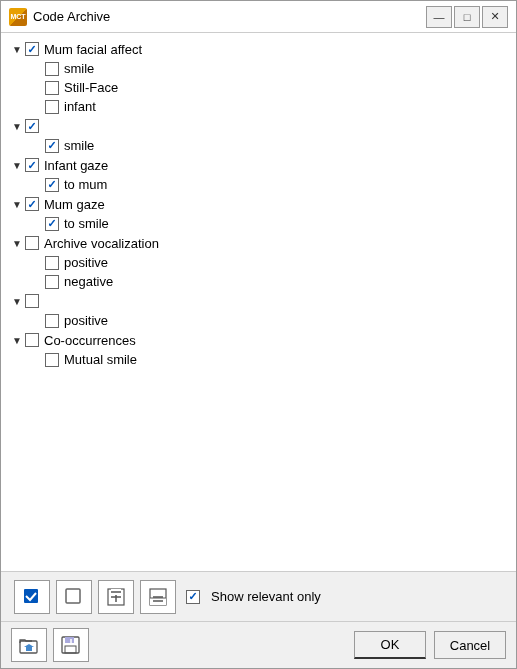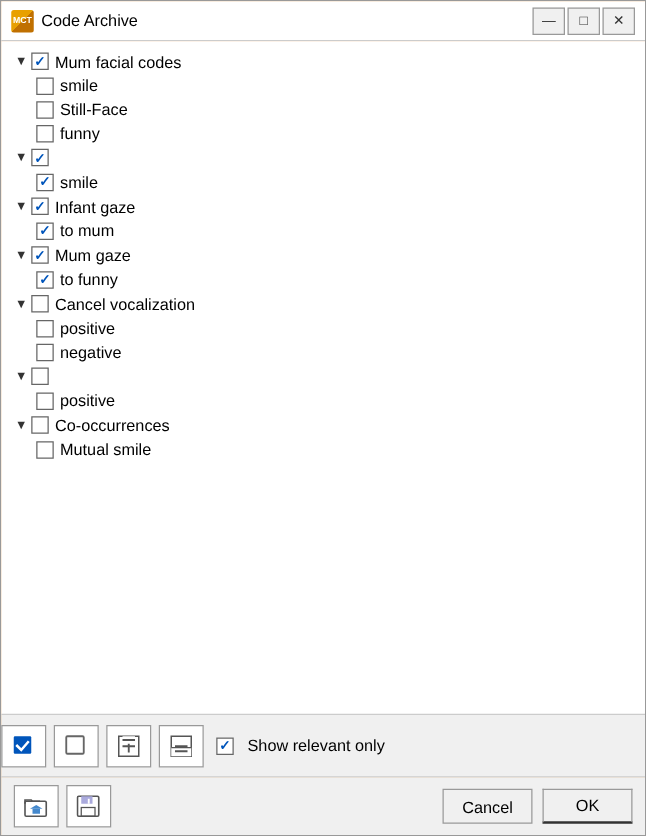--- a/index.html
+++ b/index.html
@@ -92,21 +92,21 @@
       height: 16px;
       display: flex;
       align-items: center;
       justify-content: center;
       font-size: 10px;
       color: #333;
       flex-shrink: 0;
       cursor: pointer;
     }
     .indent-1 { margin-left: 8px; }
-    .indent-2 { margin-left: 28px; }
+    .indent-2 { margin-left: 44px; }
     .checkbox {
       width: 14px;
       height: 14px;
       border: 1px solid #666;
       background: #fff;
       display: flex;
       align-items: center;
       justify-content: center;
       flex-shrink: 0;
       margin-right: 5px;
@@ -125,21 +125,21 @@
     }
     .item-label {
       font-size: 13px;
       color: #000;
     }
     .bottom-toolbar {
       background: #f0f0f0;
       height: 50px;
       display: flex;
       align-items: center;
-      padding: 0 0;
+      padding: 0 13px;
       gap: 6px;
       border-bottom: 1px solid #ccc;
       flex-shrink: 0;
     }
     .toolbar-btn {
       width: 36px;
       height: 34px;
       background: #fff;
       border: 1px solid #999;
       display: flex;
@@ -217,33 +217,33 @@
       <button class="title-btn">✕</button>
     </div>
   </div>
 
 
   <div class="tree-area">
 
     <div class="tree-item indent-1">
       <span class="collapse-btn">▼</span>
       <div class="checkbox checked"></div>
-      <span class="item-label">Mum facial codes</span>
+      <span class="item-label">Mum facial affect</span>
     </div>
     <div class="tree-item indent-2">
       <div class="checkbox unchecked"></div>
       <span class="item-label">smile</span>
     </div>
     <div class="tree-item indent-2">
       <div class="checkbox unchecked"></div>
       <span class="item-label">Still-Face</span>
     </div>
     <div class="tree-item indent-2">
       <div class="checkbox unchecked"></div>
-      <span class="item-label">funny</span>
+      <span class="item-label">infant</span>
     </div>
 
     <div class="tree-item indent-1">
       <span class="collapse-btn">▼</span>
       <div class="checkbox checked"></div>
     </div>
     <div class="tree-item indent-2">
       <div class="checkbox checked"></div>
       <span class="item-label">smile</span>
     </div>
@@ -258,27 +258,27 @@
       <span class="item-label">to mum</span>
     </div>
 
     <div class="tree-item indent-1">
       <span class="collapse-btn">▼</span>
       <div class="checkbox checked"></div>
       <span class="item-label">Mum gaze</span>
     </div>
     <div class="tree-item indent-2">
       <div class="checkbox checked"></div>
-      <span class="item-label">to funny</span>
-    </div>
-
-    <div class="tree-item indent-1">
-      <span class="collapse-btn">▼</span>
-      <div class="checkbox unchecked"></div>
-      <span class="item-label">Cancel vocalization</span>
+      <span class="item-label">to smile</span>
+    </div>
+
+    <div class="tree-item indent-1">
+      <span class="collapse-btn">▼</span>
+      <div class="checkbox unchecked"></div>
+      <span class="item-label">Archive vocalization</span>
     </div>
     <div class="tree-item indent-2">
       <div class="checkbox unchecked"></div>
       <span class="item-label">positive</span>
     </div>
     <div class="tree-item indent-2">
       <div class="checkbox unchecked"></div>
       <span class="item-label">negative</span>
     </div>
 
@@ -352,17 +352,17 @@
       <button class="footer-icon-btn" title="Save">
         <svg width="20" height="18" viewBox="0 0 20 18">
           <rect x="1" y="1" width="17" height="16" fill="none" stroke="#555" stroke-width="1.3" rx="1"></rect>
           <rect x="4" y="1" width="9" height="6" fill="#aad" stroke="none"></rect>
           <rect x="4" y="10" width="11" height="7" fill="none" stroke="#555" stroke-width="1"></rect>
           <line x1="10" y1="3" x2="10" y2="7" stroke="#fff" stroke-width="1.5"></line>
         </svg>
       </button>
     </div>
     <div class="footer-right">
+      <button class="dialog-btn ok-btn">OK</button>
       <button class="dialog-btn">Cancel</button>
-      <button class="dialog-btn ok-btn">OK</button>
     </div>
   </div>
 </div>
 
 </body></html>

